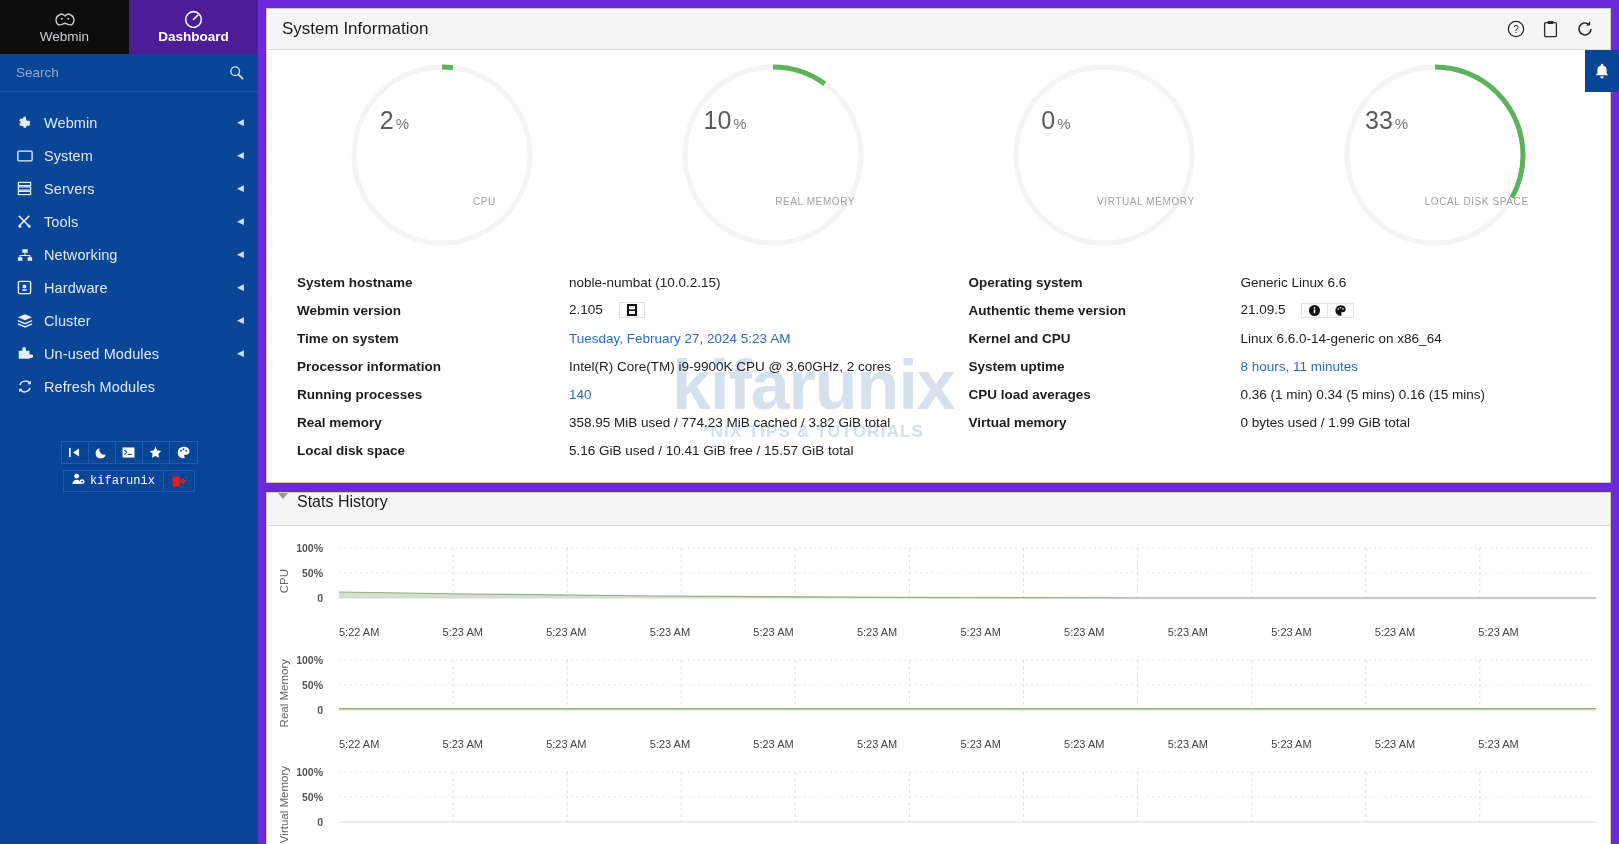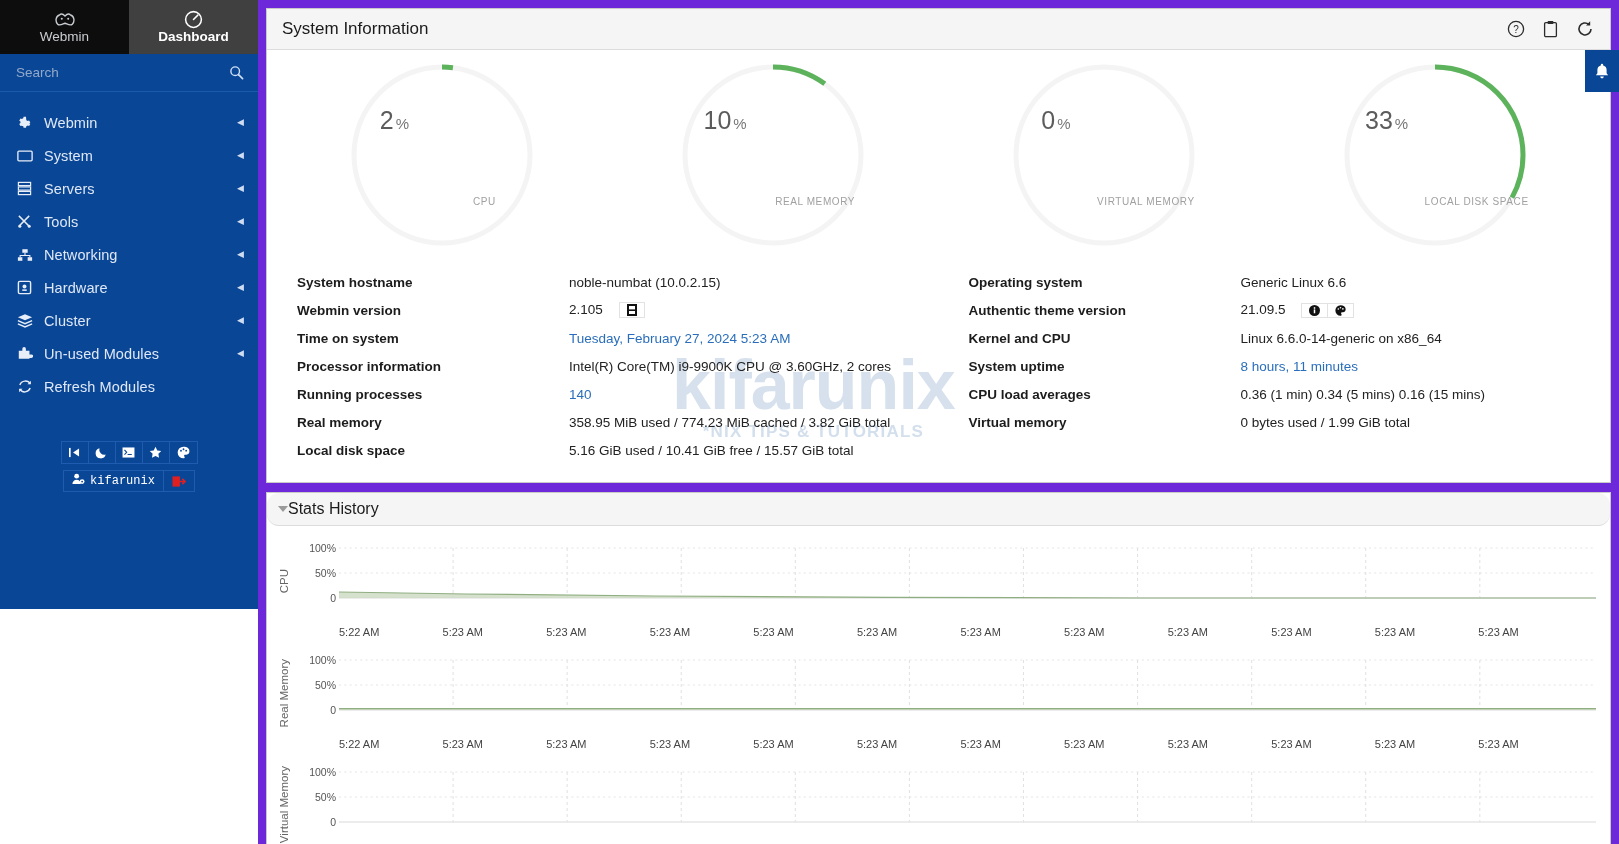--- a/index.html
+++ b/index.html
@@ -6,36 +6,36 @@
   html, body {
     width: 1619px; height: 844px;
     font-family: "Liberation Sans", sans-serif;
     background: #ffffff;
     overflow: hidden;
   }
   .app { display: flex; width: 1619px; height: 844px; position: relative; }
 
   
   .sidebar {
-    width: 258px; height: 609px;
+    width: 258px; height: 844px;
     background: #0a4696;
     display: flex; flex-direction: column;
     flex: 0 0 258px;
     position: relative;
     overflow: hidden;
   }
   .sb-tabs { display: flex; height: 54px; flex: 0 0 54px; }
   .sb-tab {
     flex: 1; display: flex; flex-direction: column;
     align-items: center; justify-content: center;
     gap: 1px; cursor: pointer;
     font-size: 13.5px;
   }
   .sb-tab.inactive { background: #0d0d0d; color: #c9ccd1; }
-  .sb-tab.active { background: #404040; color: #ffffff; font-weight: bold; }
+  .sb-tab.active { background: #4c1d95; color: #ffffff; font-weight: bold; }
   .sb-tab .ico { height: 19px; display: flex; align-items: flex-end; }
   .sb-tab .lbl { line-height: 14px; }
 
   .sb-search {
     height: 38px; flex: 0 0 38px;
     display: flex; align-items: center;
     padding: 0 14px 0 16px;
     border-bottom: 1px solid #1b59ad;
   }
   .sb-search input {
@@ -154,40 +154,40 @@
     letter-spacing: -1px; line-height: 70px;
   }
   .watermark .wm2 {
     font-size: 17px; font-weight: bold; color: #cfdcea; opacity: .9;
     letter-spacing: 1.2px; margin-top: 2px;
   }
 
   
   .stats-head {
     height: 33px; background: #f5f5f5; border-bottom: 1px solid #dcdcdc;
-    display: flex; align-items: center; padding-left: 11px;  border-radius: 12px;
+    display: flex; padding-left: 11px; gap: 9px;
   }
   .stats-head .tri {
     width: 0; height: 0; border-left: 5px solid transparent;
     border-right: 5px solid transparent; border-top: 6px solid #9a9a9a;
     cursor: pointer;
   }
   .stats-head .stitle { font-size: 16px; color: #1b1b1b; }
 
   .charts { padding: 10px 14px 0 6px; background: #fff; }
   .chartrow { display: flex; height: 90px; }
   .chart-ylab {
     width: 22px; display: flex; align-items: center; justify-content: center;
     font-size: 11.5px; color: #666;
   }
   .chart-ylab span { writing-mode: vertical-rl; transform: rotate(180deg); white-space: nowrap; }
   .chart-ticks {
     width: 44px; position: relative; font-size: 10.5px; color: #555;
   }
-  .chart-ticks b { position: absolute; right: 3px; font-weight: normal; }
+  .chart-ticks b { position: absolute; right: 16px; font-weight: bold; }
   .chart-plot { flex: 1; position: relative; }
   .chart-plot svg { display: block; }
   .chart-xlabels {
     display: flex; height: 22px; padding-left: 66px; padding-right: 14px;
     font-size: 11px; color: #444;
   }
   .chart-xlabels span { flex: 1; text-align: left; }
 
   
   .notif-tab {

